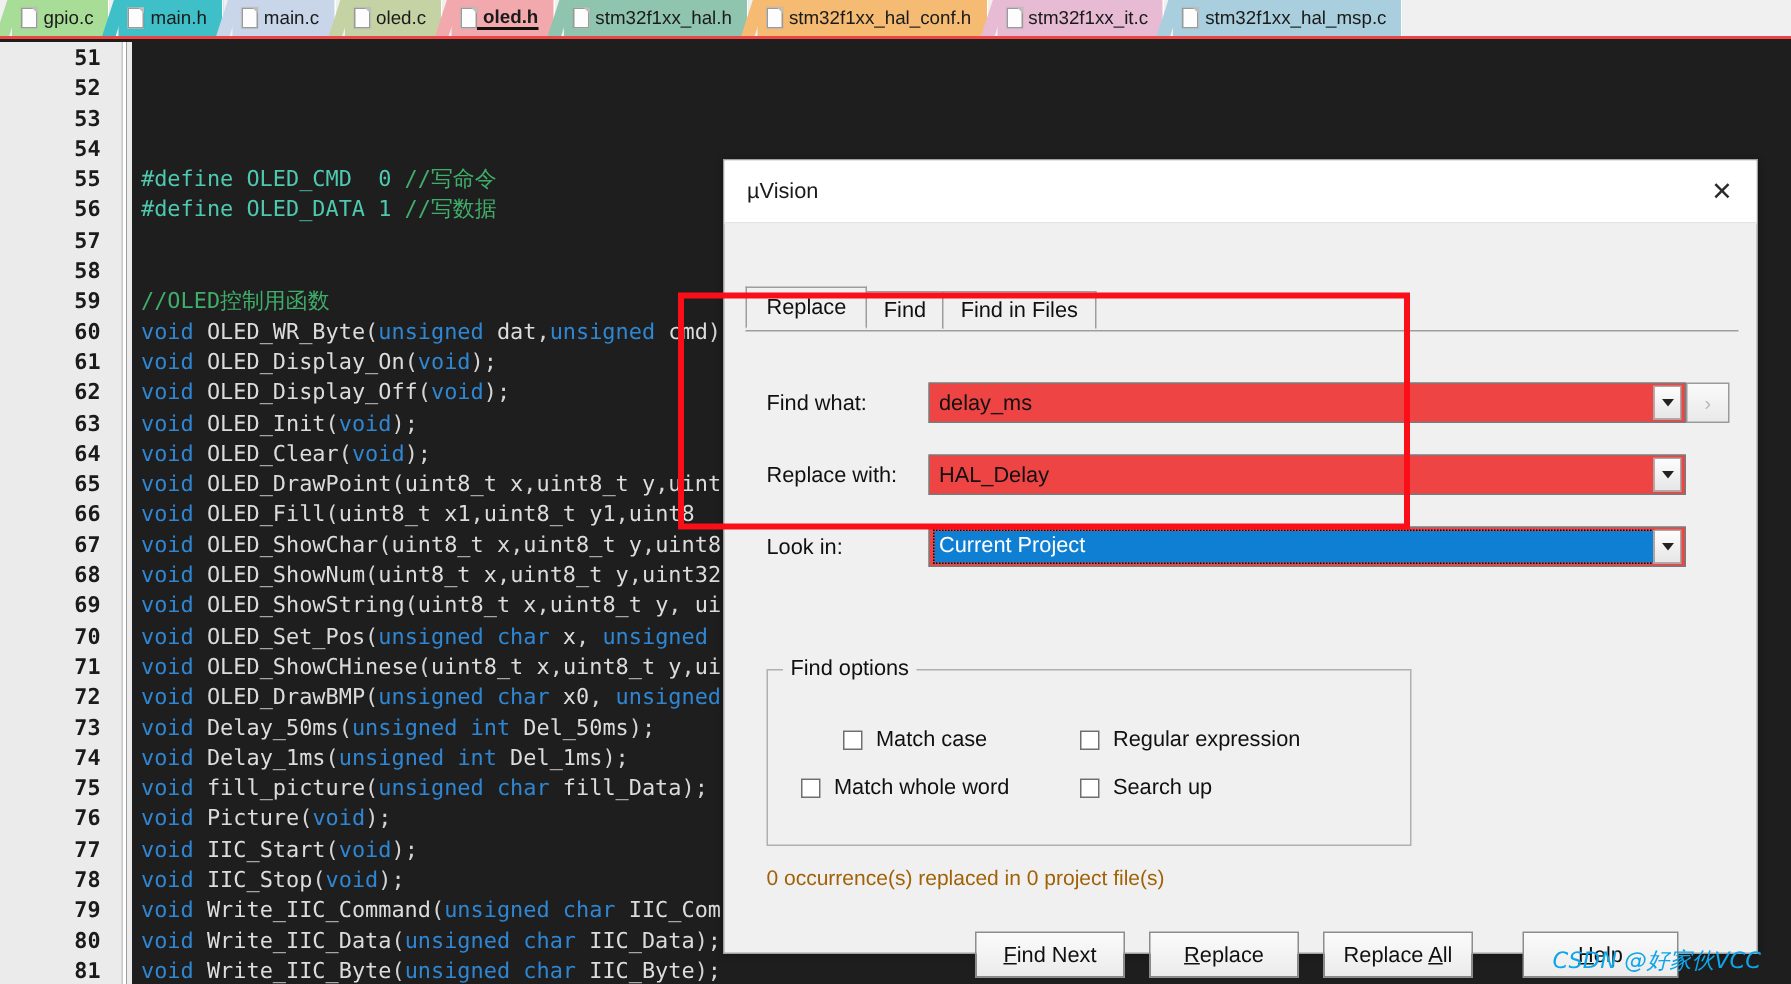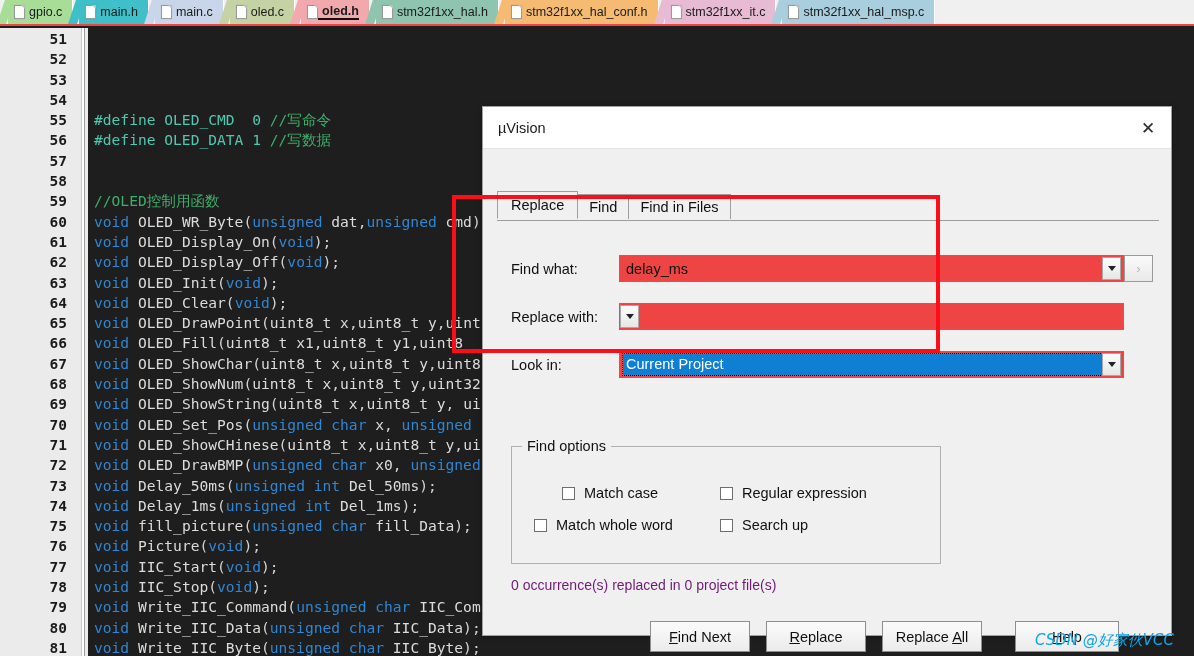--- a/index.html
+++ b/index.html
@@ -216,21 +216,21 @@
   .cbrow { position: absolute; display: flex; align-items: center; }
   .cbox {
     width: 13px; height: 13px; flex: 0 0 13px;
     background: #fff; border: 1px solid #6e6e6e;
     margin-right: 9px;
   }
   .cbl { font-size: 14.5px; color: #101010; white-space: nowrap; }
 
   #statusmsg {
     position: absolute; left: 28px; top: 428px;
-    font-size: 14px; color: #701a75;
+    font-size: 14px; color: #a16207;
     white-space: nowrap;
     text-align: center;
   }
 
   #btnrow { position: absolute; left: 0; top: 472px; width: 690px; }
   .dbtn {
     position: absolute;
     height: 31px;
     background: linear-gradient(#fbfbfb,#ebebeb);
     border: 1px solid #8d8d8d;
@@ -398,20 +398,21 @@
         <span class="arrow">
             <i></i>
           </span>
       </div>
     </div>
     <div class="dbtn" id="gobtn" style="position:absolute;left:641px;top:106px;width:29px;height:27px;">›</div>
 
     <div class="frow" style="top:154px;width:634px;">
       <span class="flabel">Replace with:</span>
       <div class="combo" style="width:505px;">
+        <span class="val">HAL_Delay</span>
         <span class="arrow">
             <i></i>
           </span>
       </div>
     </div>
 
     <div class="frow" style="top:202px;width:634px;">
       <span class="flabel">Look in:</span>
       <div class="combo sel-blue" style="width:505px;">
         <span class="val">Current Project</span>

